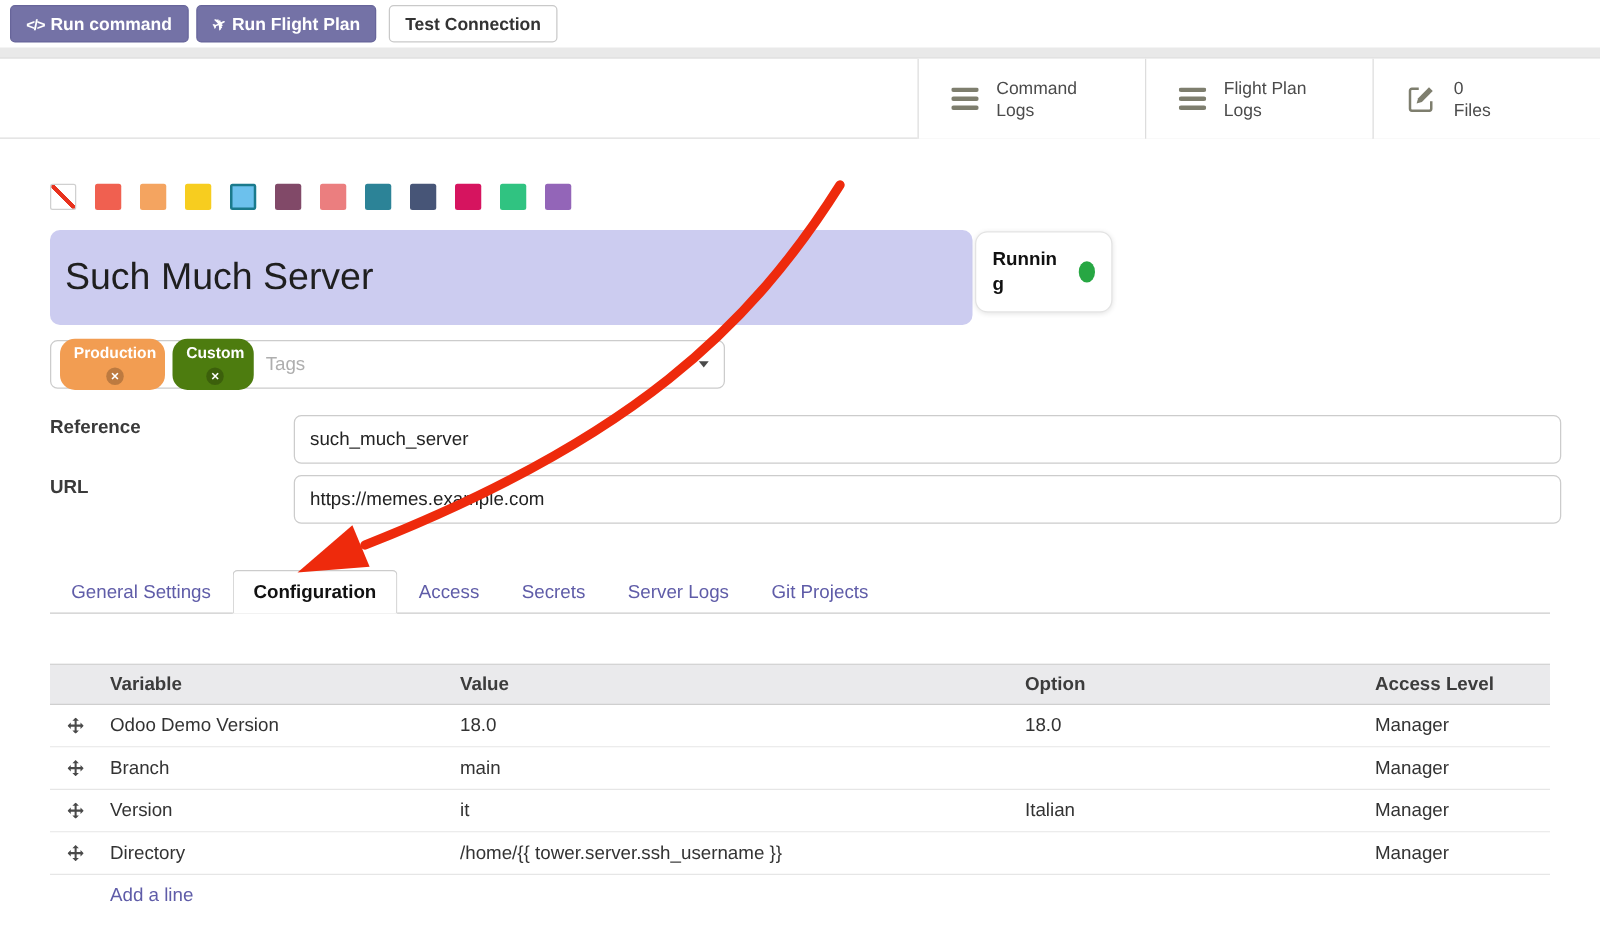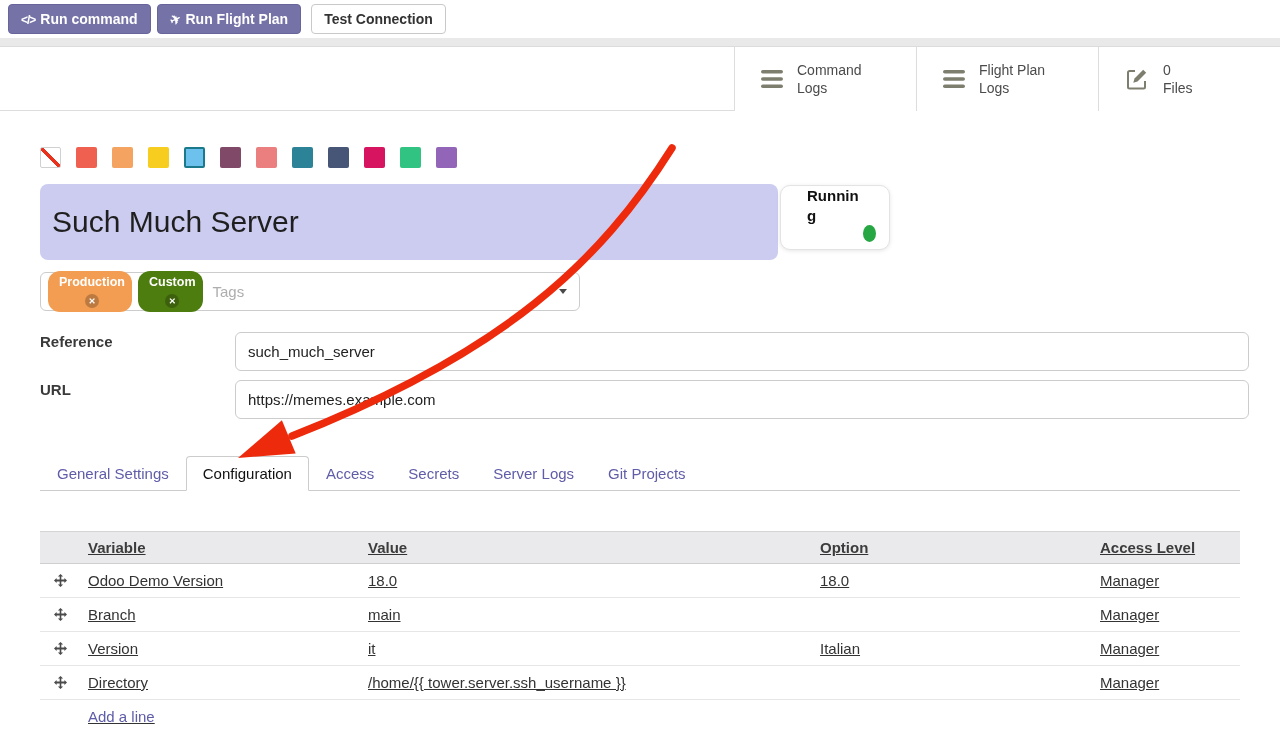--- a/index.html
+++ b/index.html
@@ -31,43 +31,43 @@
   .stat-text{font-size:14px;color:#4b4b4b;line-height:1.3;}
 
   
   .palette{position:absolute;left:40px;top:147px;display:flex;gap:15px;}
   .swatch{width:21px;height:21px;border-radius:2px;cursor:pointer;}
   .swatch.none{border:1px solid #d0d0d0;background:linear-gradient(45deg,#fff 44%,#e8321e 44%,#e8321e 56%,#fff 56%);}
   .swatch.selected{border:2px solid #1a7a8c;}
 
   
   .title-input{position:absolute;left:40px;top:184px;width:738px;height:76px;background:var(--title-bg);border:none;border-radius:8px;font-size:30px;color:#1f1f1f;padding:0 12px;font-family:inherit;outline:none;}
-  .status-box{position:absolute;left:780px;top:185px;width:110px;height:65px;background:#fff;border:1px solid #e3e3e3;border-radius:10px;box-shadow:0 1px 4px rgba(0,0,0,.10);display:flex;align-items:center;padding:0 13px;cursor:pointer;flex-direction:column;}
+  .status-box{position:absolute;left:780px;top:185px;width:110px;height:65px;background:#fff;border:1px solid #e3e3e3;border-radius:10px;box-shadow:0 1px 4px rgba(0,0,0,.10);display:flex;align-items:center;padding:0 13px;cursor:pointer;}
   .status-label{font-weight:700;font-size:15px;width:56px;line-height:1.3;color:#111;word-break:break-all;}
   .status-dot{width:13px;height:17px;border-radius:50%;background:var(--status-green);margin-left:auto;}
 
   
   .tags-box{position:absolute;left:40px;top:272px;width:540px;height:39px;border:1px solid #ccc;border-radius:6px;display:flex;align-items:center;padding:0 12px 0 7px;gap:6px;background:#fff;}
   .tag{border-radius:12px;color:#fff;font-weight:700;font-size:12.5px;padding:4px 7px 4px 11px;display:inline-flex;align-items:center;gap:5px;cursor:pointer;flex-direction:column;}
   .tag-x{width:14px;height:14px;border-radius:50%;background:rgba(0,0,0,0.22);display:flex;align-items:center;justify-content:center;cursor:pointer;}
   .tag-x::before{content:"\2715";font-size:8.5px;font-weight:700;color:#fff;}
   .tags-placeholder{color:#aeaeae;font-size:15px;margin-left:4px;}
   .caret{margin-left:auto;width:0;height:0;border-left:4.5px solid transparent;border-right:4.5px solid transparent;border-top:5.5px solid #4a4a4a;cursor:pointer;}
 
   
   .field-label{position:absolute;left:40px;font-size:15px;font-weight:700;color:#3a3a3a;}
   .text-input{position:absolute;left:235px;width:1014px;height:39px;border:1px solid #ccc;border-radius:6px;padding:0 12px;font-size:15px;color:#222;font-family:inherit;outline:none;background:#fff;}
 
   
   .tabs{position:absolute;left:40px;top:455px;width:1200px;height:36px;border-bottom:1px solid #ccc;display:flex;align-items:flex-end;}
   .tab{height:35px;line-height:34px;padding:0 16px;font-size:15px;color:var(--accent);cursor:pointer;border:1px solid transparent;border-radius:4px 4px 0 0;margin-bottom:-1px;white-space:nowrap;}
-  .tab.active{color:#111;background:#fff;border-color:#ccc #ccc #fff;}
-
-  
-  .table{position:absolute;left:40px;top:531px;width:1200px;text-decoration:underline;}
+  .tab.active{color:#111;background:#fff;border-color:#ccc #ccc #fff;font-weight:bold;}
+
+  
+  .table{position:absolute;left:40px;top:531px;width:1200px;}
   .trow{display:grid;grid-template-columns:40px 280px 452px 280px 148px;align-items:center;height:34px;border-bottom:1px solid #e6e6e6;background:#fff;font-size:15px;}
   .trow.thead{background:#eaeaec;border-top:1px solid #d4d4d4;border-bottom:1px solid #cfcfcf;height:33px;font-weight:700;color:#3c3c3c;}
   .cell{padding-left:8px;overflow:hidden;white-space:nowrap;}
   .handle-cell{display:flex;justify-content:center;padding-left:0;cursor:grab;}
   .add-row{height:33px;display:flex;align-items:center;padding-left:48px;}
   .link{color:var(--accent);font-size:15px;cursor:pointer;}
 
   
   .arrow{position:absolute;left:0;top:0;pointer-events:none;z-index:50;}
 </style>

